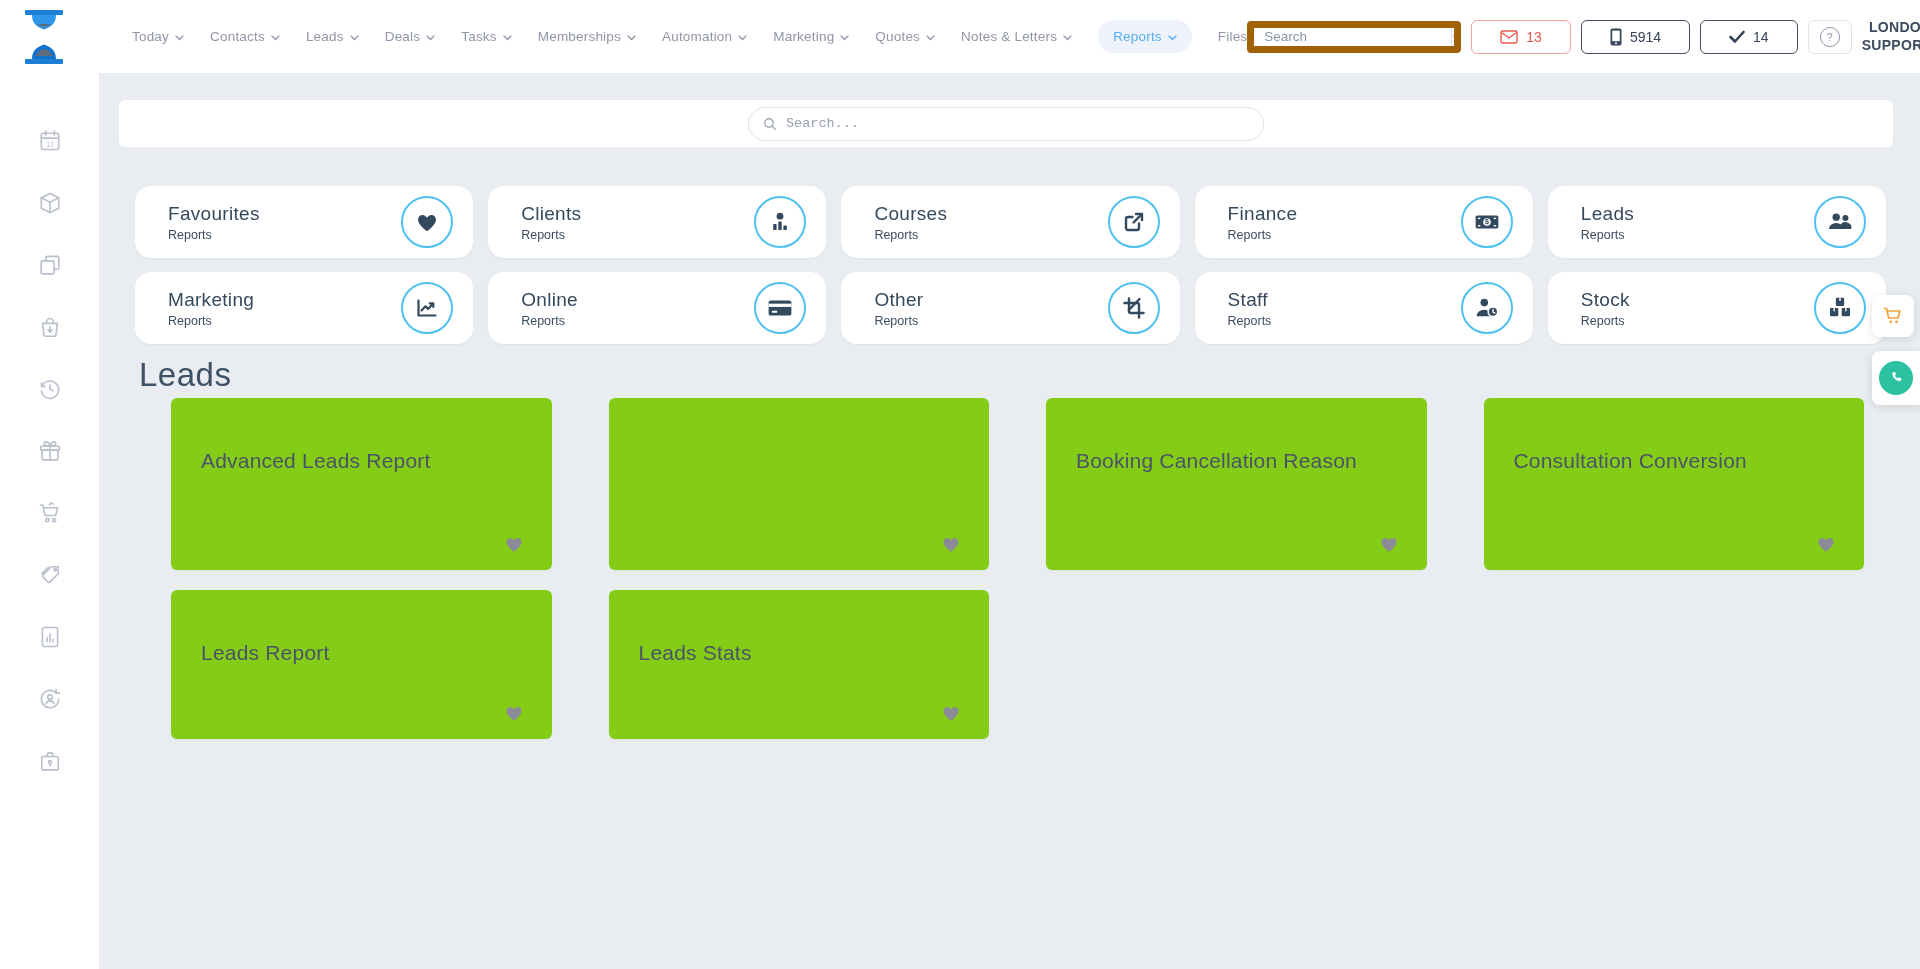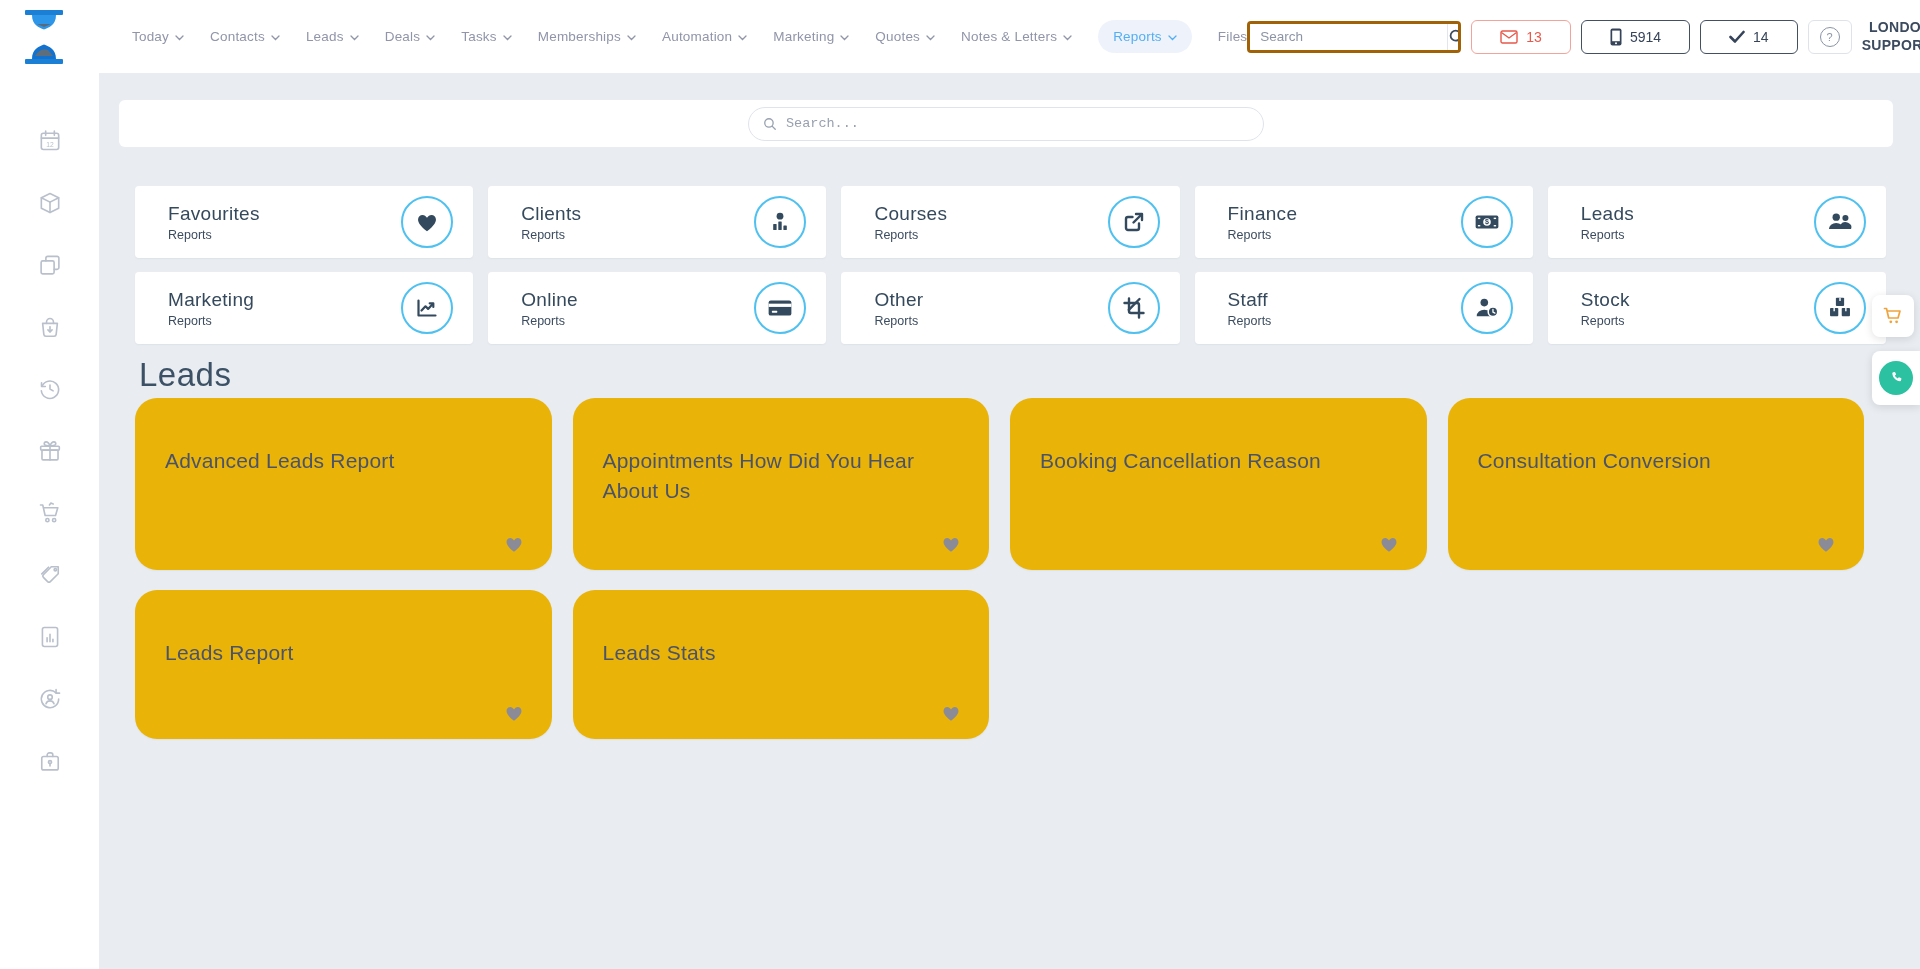--- a/index.html
+++ b/index.html
@@ -9,21 +9,21 @@
   
   .topbar { position:absolute; left:0; top:0; width:1920px; height:73px;
     background:#fff; display:flex; align-items:center; padding:0 27px 0 22px; z-index:30; }
   .logo { flex:0 0 auto; width:44px; height:58px; }
   .nav-menu { display:flex; align-items:center; gap:26px; margin-left:66px; }
   .nav-item { display:flex; align-items:center; gap:6px; font-size:13.5px;
     color:#9095a9; letter-spacing:.2px; cursor:pointer; white-space:nowrap;justify-content:center; }
   .nav-item .chev { display:flex; margin-top:2px; }
   .nav-item.active { background:#eef3fb; color:#54aef3; padding:9px 15px; border-radius:19px; }
   .nav-right { margin-left:auto; display:flex; align-items:center; gap:10px; }
-  .tb-search { width:214px; height:32px; border:3px solid #a16207; border-radius:4px;
+  .tb-search { width:214px; height:32px; border:7px solid #a16207; border-radius:4px;
     display:flex; align-items:center; overflow:hidden; background:#fff; }
   .tb-search input { flex:1; border:none; outline:none; height:100%; padding:0 10px;
     font-size:13.5px; color:#5a6575; font-family:inherit; }
   .tb-search input::placeholder { color:#8c94a5; }
   .tb-search .tb-search-btn { width:44px; height:100%; border-left:1px solid #e2e6ec;
     display:flex; align-items:center; justify-content:center; cursor:pointer; background:#fff; }
   .badge { height:34px; border-radius:6px; border:1px solid #425062; display:flex;
     align-items:center; gap:8px; padding:0 28px; font-size:14px; color:#36445a; cursor:pointer; background:#fff; }
   .badge.red { border-color:#f2a49c; color:#e8584b; }
   .badge.help { width:44px; justify-content:center; padding:0; border-color:#dfe3e9; }
@@ -44,36 +44,36 @@
   .search-panel { position:absolute; left:20px; top:27px; width:1774px; height:47px;
     background:#fff; border-radius:6px; display:flex; align-items:center; justify-content:center; }
   .main-search { width:516px; height:34px; border:1px solid #e0e4ea; border-radius:17px;
     background:#fff; display:flex; align-items:center; padding:0 14px; gap:9px;font-family:Liberation Mono, monospace; }
   .main-search input { flex:1; border:none; outline:none; font-size:13.5px; color:#5a6575;
     background:transparent; font-family:inherit; }
   .main-search input::placeholder { color:#98a0af; }
 
   .tiles-grid { position:absolute; left:36px; top:113px; width:1751px; display:grid;
     grid-template-columns:repeat(5,1fr); gap:14px 15px; }
-  .tile { position:relative; height:72px; background:#fff; border-radius:4px;
+  .tile { position:relative; height:72px; background:#fff; border-radius:16px;
     box-shadow:0 1px 2px rgba(40,60,90,.06); display:flex; flex-direction:column;
     justify-content:center; padding-left:33px; cursor:pointer; }
   .tile-title { font-size:19px; color:#35495d; letter-spacing:.3px; }
   .tile-sub { font-size:12.5px; color:#3c4c60; margin-top:3px; }
   .tile-circle { position:absolute; right:20px; top:50%; transform:translateY(-50%);
     width:52px; height:52px; border:2px solid #4ec1f0; border-radius:50%;
     display:flex; align-items:center; justify-content:center; background:#fff; }
 
   .section-title { position:absolute; left:40px; top:283px; font-size:33px; font-weight:400;
     color:#3d5166; letter-spacing:.5px; }
 
   .cards-grid { position:absolute; left:36px; top:325px; width:1729px; display:grid;
     grid-template-columns:repeat(4,1fr); grid-template-rows:172px 149px; gap:20px 21px; }
-  .card { position:relative; background:#eab308; border-radius:22px;
-    box-shadow:0 1px 2px rgba(40,60,90,.06); padding:48px 60px 0 30px; cursor:pointer; }
+  .card { position:relative; background:#84cc16; border-radius:6px;
+    box-shadow:0 1px 2px rgba(40,60,90,.06); padding:48px 60px 0 30px; cursor:pointer;margin-left:36px; }
   .card-title { font-size:21px; color:#4b5368; line-height:1.45; letter-spacing:.2px; }
   .card-heart { position:absolute; right:28px; bottom:16px; display:flex; cursor:pointer; }
 
   
   .float-cart { position:absolute; left:1872px; top:295px; width:42px; height:42px;
     background:#fff; border-radius:8px; box-shadow:0 2px 8px rgba(0,0,0,.12);
     display:flex; align-items:center; justify-content:center; z-index:40; cursor:pointer; }
   .float-chat { position:absolute; left:1872px; top:351px; width:48px; height:54px;
     background:#fff; border-radius:8px 0 0 8px; box-shadow:0 2px 8px rgba(0,0,0,.12);
     display:flex; align-items:center; justify-content:center; z-index:40; cursor:pointer; }
@@ -473,21 +473,20 @@
     <div class="card">
       <div class="card-title">Advanced Leads Report</div>
       <span class="card-heart">
           <svg width="20" height="20" viewBox="0 0 22 22">
             <path d="M11 19.5C4.8 14.7 2.8 11.4 2.8 8.7 2.8 6.3 4.7 4.5 6.9 4.5 8.6 4.5 10 5.5 11 7.1 12 5.5 13.4 4.5 15.1 4.5 17.3 4.5 19.2 6.3 19.2 8.7 19.2 11.4 17.2 14.7 11 19.5Z" fill="#8b8b97"></path>
           </svg>
         </span>
     </div>
 
     <div class="card">
-      <div class="card-title">Appointments How Did You Hear About Us</div>
       <span class="card-heart">
           <svg width="20" height="20" viewBox="0 0 22 22">
             <path d="M11 19.5C4.8 14.7 2.8 11.4 2.8 8.7 2.8 6.3 4.7 4.5 6.9 4.5 8.6 4.5 10 5.5 11 7.1 12 5.5 13.4 4.5 15.1 4.5 17.3 4.5 19.2 6.3 19.2 8.7 19.2 11.4 17.2 14.7 11 19.5Z" fill="#8b8b97"></path>
           </svg>
         </span>
     </div>
 
     <div class="card">
       <div class="card-title">Booking Cancellation Reason</div>
       <span class="card-heart">

